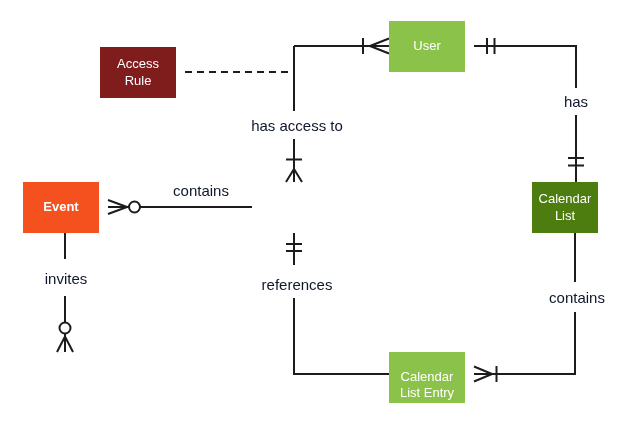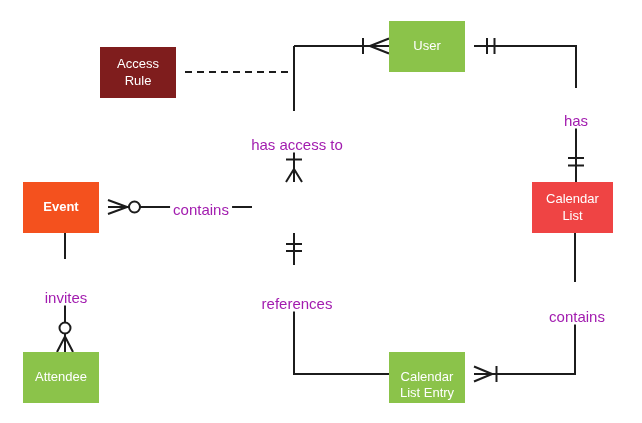--- a/index.html
+++ b/index.html
@@ -18,22 +18,22 @@
     display:flex;align-items:center;justify-content:center;text-align:center;
     width:76px;height:51px;
     color:#ffffff;font-size:13px;line-height:1.25;
     box-sizing:border-box;padding:2px 4px;
     cursor:default;
   }
   .entity.emph{font-weight:bold;font-size:13px;}
   .rel-label{
     position:absolute;
     transform:translate(-50%,-50%);
-    font-size:15px;color:#a21caf;
-    background:#ffffff;padding:0 3px;white-space:nowrap;margin-top:19px;
+    font-size:15px;color:#0f172a;
+    background:#ffffff;padding:0 3px;white-space:nowrap;
   }
 </style>
 </head>
 <body>
 
 <div class="canvas">
 
   <svg class="edge-layer" viewBox="0 0 642 423" style="color: rgb(28, 28, 28);">
 
     <g>
@@ -92,27 +92,24 @@
 
   <div class="entity" style="left: 389px; top: 21px; background: rgb(139, 195, 74);">
     <span>User</span>
   </div>
 
   <div class="entity emph" style="left: 23px; top: 182px; background: rgb(244, 81, 30);">
     <span>Event</span>
   </div>
 
 
-  <div class="entity" style="left: 532px; top: 182px; width: 81px; background: #ef4444;">
+  <div class="entity" style="left: 532px; top: 182px; width: 66px; background: #4d7c0f;">
     <span>Calendar List</span>
   </div>
 
-  <div class="entity" style="left: 23px; top: 352px; background: rgb(139, 195, 74);">
-    <span>Attendee</span>
-  </div>
 
   <div class="entity" style="left: 389px; top: 352px; background: rgb(139, 195, 74); align-items: flex-end;">
     <span>Calendar List Entry</span>
   </div>
 
   <div class="rel-label" style="left:201px;top:190px;">contains</div>
 
   <div class="rel-label" style="left:66px;top:278px;">invites</div>
 
   <div class="rel-label" style="left:297px;top:125px;">has access to</div>

